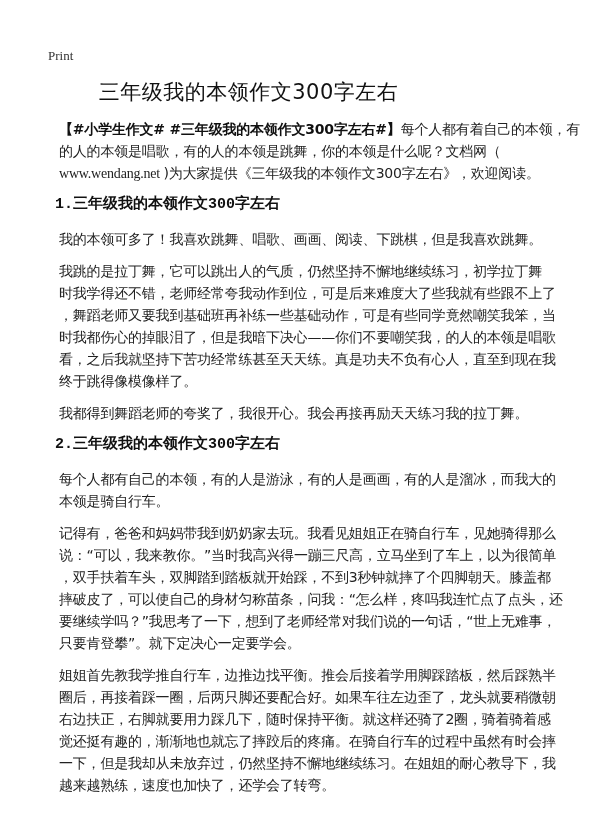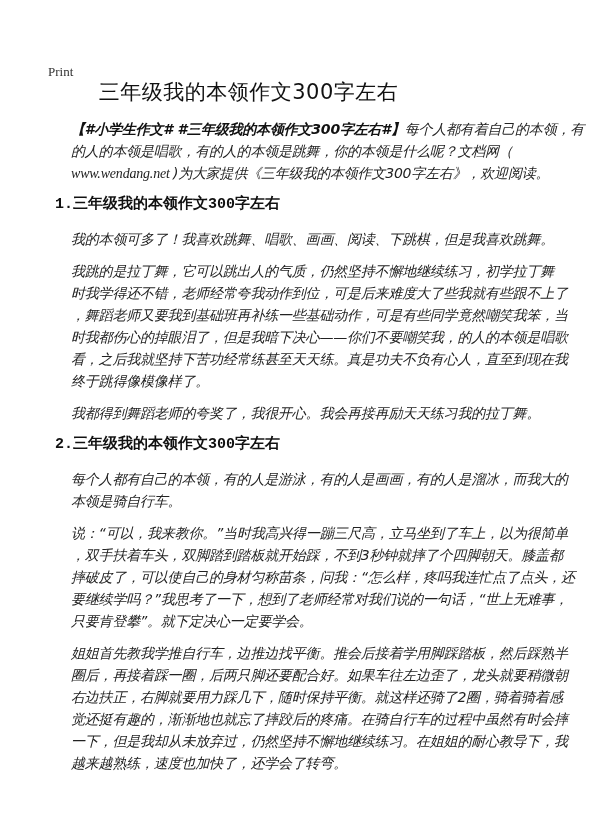--- a/index.html
+++ b/index.html
@@ -1,21 +1,21 @@
 <!DOCTYPE html>
 <html><head>
 <meta charset="utf-8">
 <style>
   html, body { margin: 0; padding: 0; background: #ffffff; }
   body { width: 600px; height: 828px; position: relative; overflow: hidden; color: #1a1a1a; }
-  .print-label { position: absolute; left: 48px; top: 64px; font-family: "Liberation Serif", serif; font-size: 13px; color: #333; }
+  .print-label { position: absolute; left: 48px; top: 48px; font-family: "Liberation Serif", serif; font-size: 13px; color: #333; }
   .doc-title { position: absolute; left: 0; width: 497px; top: 78px; text-align: center; font-family: "DejaVu Sans", sans-serif; font-size: 21px; color: #111; letter-spacing: 0.5px; }
   .body { position: absolute; left: 55px; width: 500px; top: 118px; font-family: "DejaVu Sans", sans-serif; font-size: 14px; line-height: 22px; color: #222; }
   .line { display: block; white-space: nowrap; height: 22px; letter-spacing: -0.2px; }
-  .para { margin: 0 0 10px 16px; font-style: italic; }
+  .para { margin: 0 0 10px 4px; }
   .heading { font-family: Liberation Mono, monospace; font-weight: bold; font-size: 15px; margin: 0 0 12px 0; height: 22px; line-height: 22px; color: #111; }
   .intro-tag { font-weight: bold; color: #111; }
   .url { font-family: "Liberation Serif", serif; font-size: 14px; }
 </style>
 </head>
 <body>
 
 <div class="print-label">Print</div>
 
 <div class="doc-title">三年级我的本领作文300字左右</div>
@@ -42,20 +42,21 @@
   <div class="para">
     <span class="line">我都得到舞蹈老师的夸奖了，我很开心。我会再接再励天天练习我的拉丁舞。</span>
   </div>
 
   <div class="heading">2.三年级我的本领作文300字左右</div>
   <div class="para">
     <span class="line">每个人都有自己的本领，有的人是游泳，有的人是画画，有的人是溜冰，而我大的</span>
     <span class="line">本领是骑自行车。</span>
   </div>
   <div class="para">
+    <span class="line">记得有，爸爸和妈妈带我到奶奶家去玩。我看见姐姐正在骑自行车，见她骑得那么</span>
     <span class="line">说：“可以，我来教你。”当时我高兴得一蹦三尺高，立马坐到了车上，以为很简单</span>
     <span class="line">，双手扶着车头，双脚踏到踏板就开始踩，不到3秒钟就摔了个四脚朝天。膝盖都</span>
     <span class="line">摔破皮了，可以使自己的身材匀称苗条，问我：“怎么样，疼吗我连忙点了点头，还</span>
     <span class="line">要继续学吗？”我思考了一下，想到了老师经常对我们说的一句话，“世上无难事，</span>
     <span class="line">只要肯登攀”。就下定决心一定要学会。</span>
   </div>
   <div class="para">
     <span class="line">姐姐首先教我学推自行车，边推边找平衡。推会后接着学用脚踩踏板，然后踩熟半</span>
     <span class="line">圈后，再接着踩一圈，后两只脚还要配合好。如果车往左边歪了，龙头就要稍微朝</span>
     <span class="line">右边扶正，右脚就要用力踩几下，随时保持平衡。就这样还骑了2圈，骑着骑着感</span>

